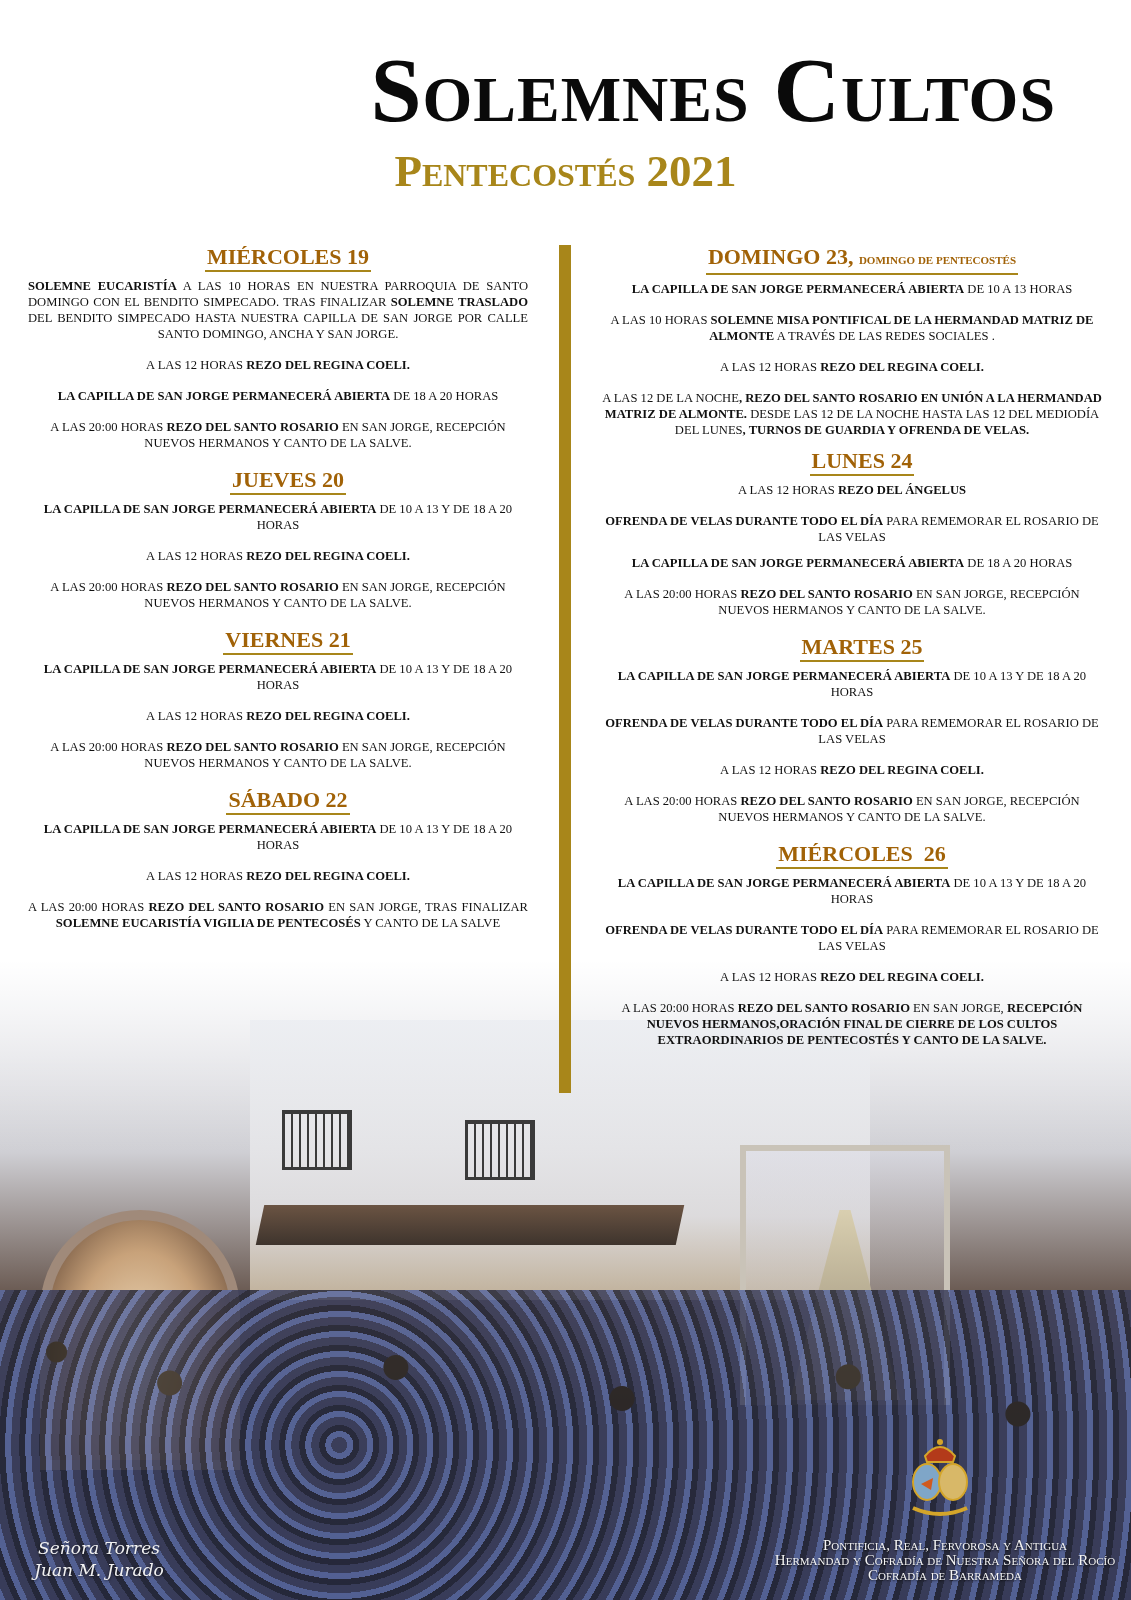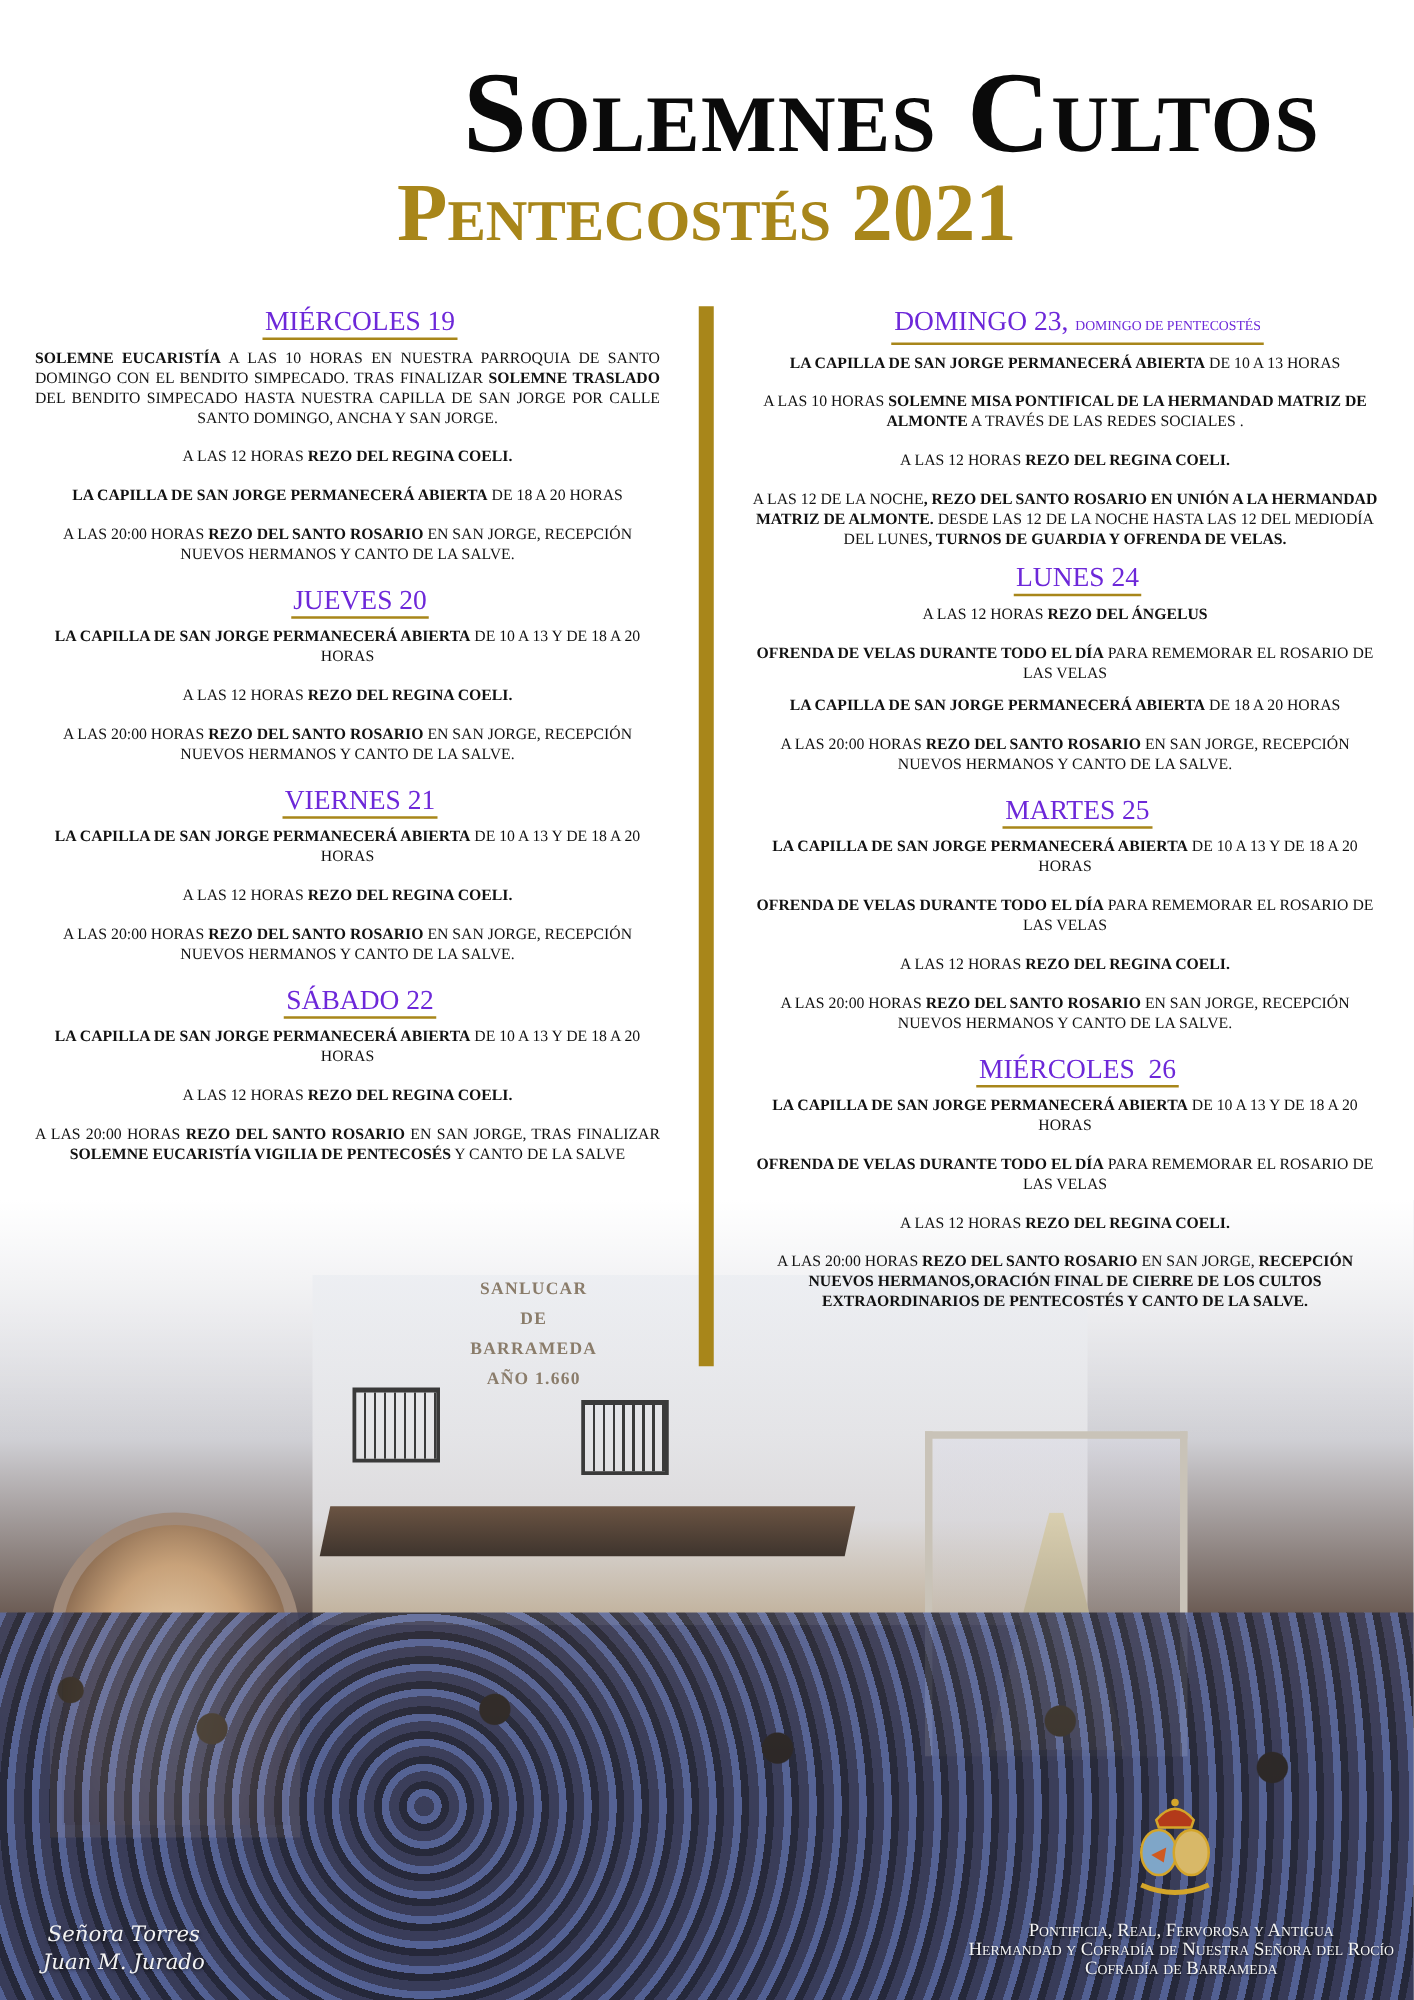--- a/index.html
+++ b/index.html
@@ -65,33 +65,33 @@
 
   
   .title {
     position: absolute; left: 0; top: 40px; width: 1056px; text-align: right;
     font-family: "Liberation Serif", "DejaVu Serif", serif;
     font-size: 92px; line-height: 100px; color: #0a0a0a; font-variant: small-caps; letter-spacing: 1px;
   }
   .subtitle {
     position: absolute; left: 0; top: 134px; width: 1131px; text-align: center;
     font-family: "Liberation Serif", "DejaVu Serif", serif;
-    font-size: 66px; line-height: 74px; color: #a8861a; font-variant: small-caps;
+    font-size: 45px; line-height: 74px; color: #a8861a; font-variant: small-caps;
   }
 
   
   .col { position: absolute; text-align: center; font-size: 12.6px; line-height: 16px; text-transform: uppercase; }
   .col-left { left: 28px; top: 244px; width: 500px; }
   .col-right { left: 598px; top: 244px; width: 508px; }
   .divider {
     position: absolute; left: 559px; top: 245px; width: 12px; height: 848px; background: #a8861a;
   }
   .day { margin-bottom: 16px; }
   .day-title {
-    display: inline-block; font-weight: normal; color: #6d28d9; font-size: 22px; line-height: 26px;
+    display: inline-block; font-weight: bold; color: #a16207; font-size: 22px; line-height: 26px;
     border-bottom: 2px solid #a8861a; padding: 0 2px; margin-bottom: 6px; margin-left: 20px;
   }
   .day-title .sub { font-size: 11px; }
   .p { margin-bottom: 15px; }
   .p:last-child { margin-bottom: 0; }
   .p.justify { text-align: justify; text-align-last: center; }
   b { font-weight: bold; }
 
   
   .credits {
@@ -106,26 +106,20 @@
     position: absolute; left: 770px; top: 1538px; width: 350px; text-align: center;
     font-family: "Liberation Serif", serif; font-variant: small-caps; color: #f5f5f5; font-size: 15px; line-height: 15px;
     text-shadow: 0 1px 2px rgba(0,0,0,0.8);
   }
 </style>
 </head>
 <body>
 
 <div class="photo">
   <div class="building"></div>
-  <div class="plaque">
-    <div>SANLUCAR</div>
-    <div>DE</div>
-    <div>BARRAMEDA</div>
-    <div>AÑO 1.660</div>
-  </div>
   <div class="balcony" style="left:282px;top:150px;"></div>
   <div class="balcony" style="left:465px;top:160px;"></div>
   <div class="arch"></div>
   <div class="roof"></div>
   <div class="canopy"></div>
   <div class="virgin"></div>
   <div class="crowd"></div>
 </div>
 
 <h1 class="title">Solemnes Cultos</h1>

